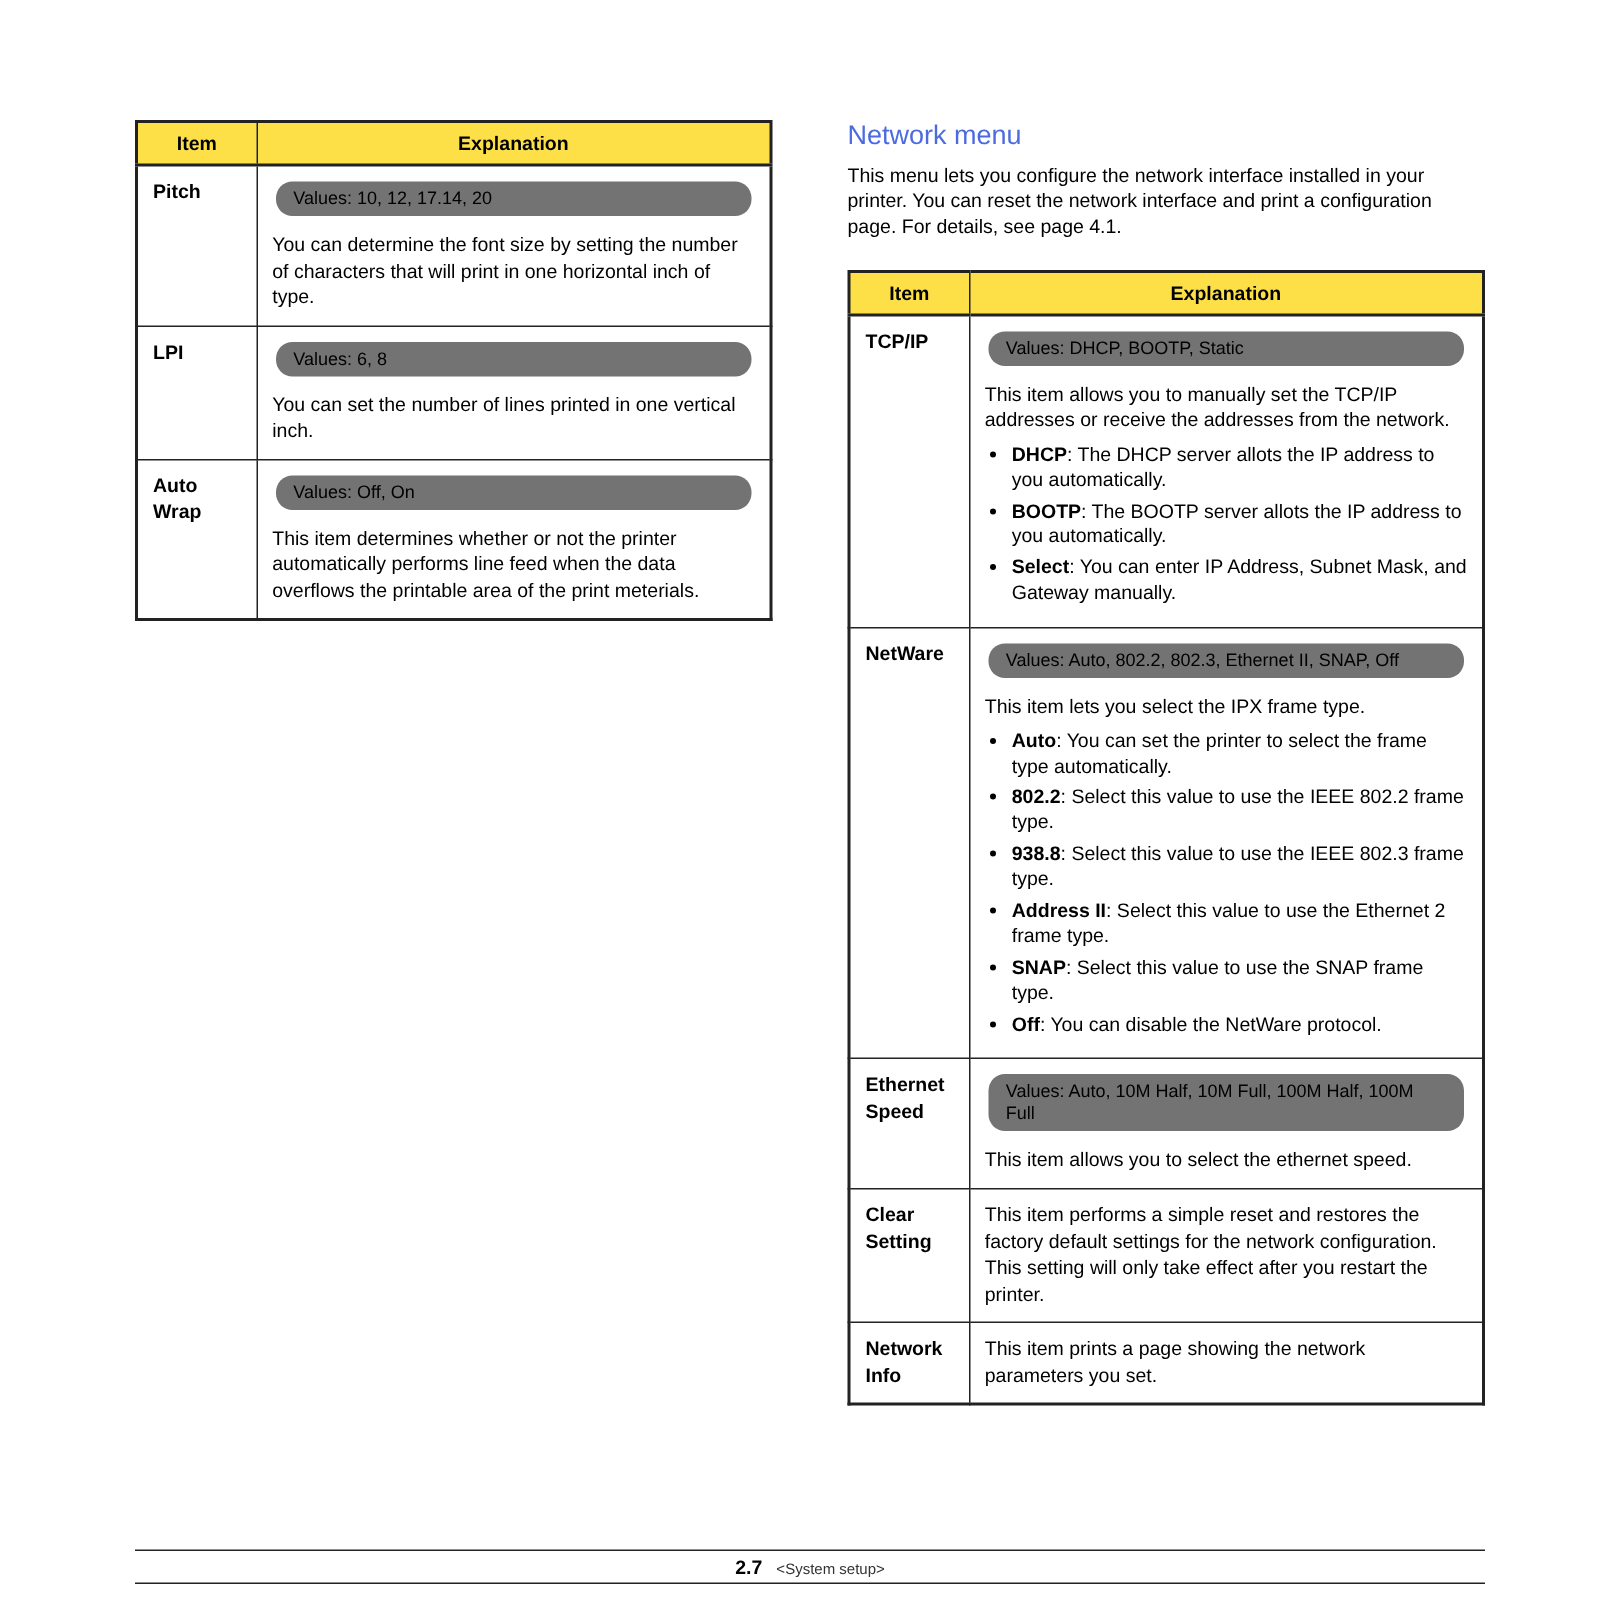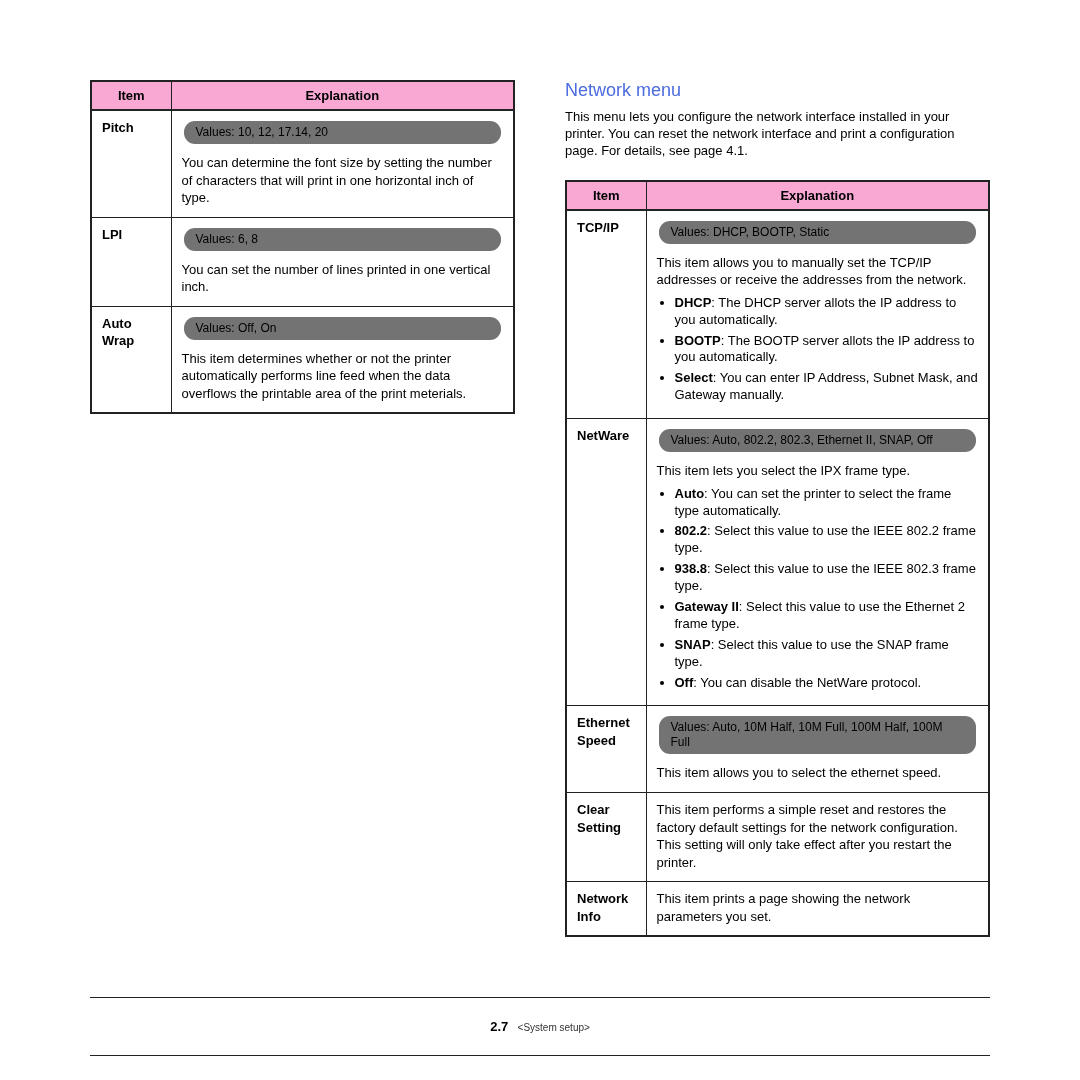--- a/index.html
+++ b/index.html
@@ -33,21 +33,21 @@
     font-size: 13px;
     line-height: 1.3;
     margin-bottom: 20px;
   }
   table.menu {
     width: 100%;
     border-collapse: collapse;
     border: 2px solid #222;
   }
   table.menu th {
-    background: #f9a8d4;
+    background: #fde047;
     border: 1px solid #222;
     border-top: 2px solid #222;
     border-bottom: 2px solid #222;
     font-weight: bold;
     text-align: center;
     padding: 6px 8px;
     font-size: 13px;
     margin-left: 40px;
   }
   table.menu td {
@@ -78,21 +78,21 @@
     line-height: 1.3;
   }
   .b { font-weight: bold; }
   .footer {
     position: absolute;
     left: 90px;
     right: 90px;
     bottom: 24px;
     border-top: 1px solid #222;
     border-bottom: 1px solid #222;
-    padding: 21px 0;
+    padding: 3px 0;
     text-align: center;
     font-size: 12px;
   }
   .footer .num { font-weight: bold; font-size: 13px; }
   .footer .lbl { font-size: 10px; color:#333; margin-left:6px;}
 </style>
 </head>
 <body>
 
 <div class="page">
@@ -156,21 +156,21 @@
 
       <tr>
         <td class="itemcol">NetWare</td>
         <td>
           <div class="values">Values: Auto, 802.2, 802.3, Ethernet II, SNAP, Off</div>
           <div>This item lets you select the IPX frame type.</div>
           <ul class="bullets">
             <li><span class="b">Auto</span><span>: You can set the printer to select the frame type automatically.</span></li>
             <li><span class="b">802.2</span><span>: Select this value to use the IEEE 802.2 frame type.</span></li>
             <li><span class="b">938.8</span><span>: Select this value to use the IEEE 802.3 frame type.</span></li>
-            <li><span class="b">Gateway II</span><span>: Select this value to use the Ethernet 2 frame type.</span></li>
+            <li><span class="b">Address II</span><span>: Select this value to use the Ethernet 2 frame type.</span></li>
             <li><span class="b">SNAP</span><span>: Select this value to use the SNAP frame type.</span></li>
             <li><span class="b">Off</span><span>: You can disable the NetWare protocol.</span></li>
           </ul>
         </td>
       </tr>
 
       <tr>
         <td class="itemcol">Ethernet Speed</td>
         <td>
           <div class="values">Values: Auto, 10M Half, 10M Full, 100M Half, 100M Full</div>

